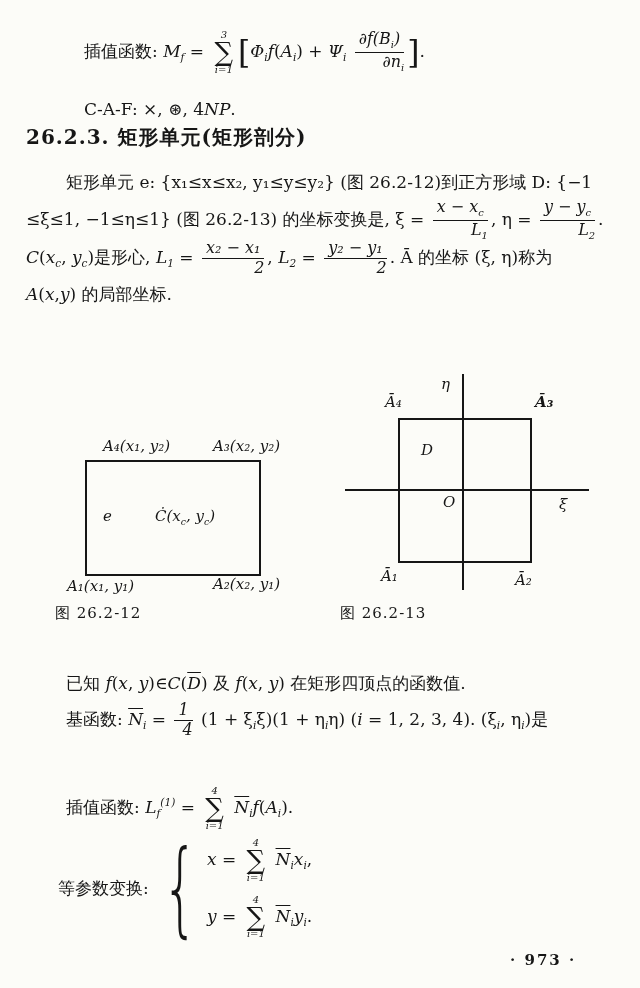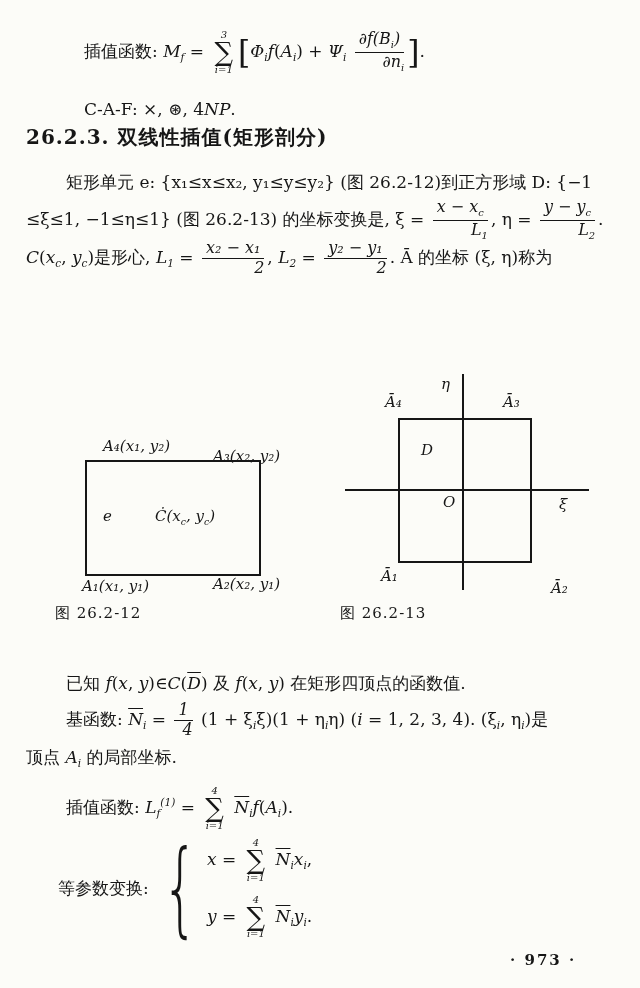--- a/index.html
+++ b/index.html
@@ -39,55 +39,55 @@
 <div class="page">
 
   <div class="line" style="top:30px;left:84px;"><span>插值函数:  </span><span class="it">M</span><sub>f</sub><span> = </span><span class="sum">
         <span class="stop">3</span>
         <span class="ssym">∑</span>
         <span class="sbot">i=1</span>
       </span><span class="big">[</span><span class="it">Φ</span><sub>i</sub><span class="it">f</span><span>(</span><span class="it">A</span><sub>i</sub><span>) + </span><span class="it">Ψ</span><sub>i</sub><span> </span><span class="frac"><span class="num"><span>∂</span><span class="it">f</span><span>(</span><span class="it">B</span><sub>i</sub><span>)</span></span><span class="den"><span>∂</span><span class="it">n</span><sub>i</sub></span></span><span class="big">]</span><span>.</span></div>
 
   <div class="line" style="top:98px;left:84px;"><span>C-A-F:  ×,  ⊛,  4</span><span class="it">NP</span><span>.</span></div>
 
-  <div class="line heading" style="top:124px;left:26px;">26.2.3. 双线性插值(矩形剖分)</div>
+  <div class="line heading" style="top:124px;left:26px;">26.2.3. 矩形单元(矩形剖分)</div>
 
   <div class="line" style="top:171px;left:66px;">矩形单元 e: {x₁≤x≤x₂,  y₁≤y≤y₂} (图 26.2-12)到正方形域 D: {−1</div>
   <div class="line" style="top:199px;left:26px;"><span>≤ξ≤1,  −1≤η≤1} (图 26.2-13) 的坐标变换是, ξ = </span><span class="frac"><span class="num"><span class="it">x</span><span> − </span><span class="it">x</span><sub>c</sub></span><span class="den"><span class="it">L</span><sub>1</sub></span></span><span>, η = </span><span class="frac"><span class="num"><span class="it">y</span><span> − </span><span class="it">y</span><sub>c</sub></span><span class="den"><span class="it">L</span><sub>2</sub></span></span><span>.</span></div>
   <div class="line" style="top:240px;left:26px;"><span class="it">C</span><span>(</span><span class="it">x</span><sub>c</sub><span>, </span><span class="it">y</span><sub>c</sub><span>)是形心, </span><span class="it">L</span><sub>1</sub><span> = </span><span class="frac"><span class="num">x₂ − x₁</span><span class="den">2</span></span><span>, </span><span class="it">L</span><sub>2</sub><span> = </span><span class="frac"><span class="num">y₂ − y₁</span><span class="den">2</span></span><span>. Ā 的坐标 (ξ, η)称为</span></div>
+  <div class="line" style="top:283px;left:26px;"><span class="it">A</span><span>(</span><span class="it">x</span><span>,</span><span class="it">y</span><span>) 的局部坐标.</span></div>
 
   <div class="fig" style="left:55px;top:428px;width:280px;height:180px;">
     <div class="lbl" style="left:16px;top:10px;margin-left:32px;">A₄(x₁, y₂)</div>
-    <div class="lbl" style="left:158px;top:20px;">A₃(x₂, y₂)</div>
+    <div class="lbl" style="left:158px;top:10px;">A₃(x₂, y₂)</div>
     <div class="rect" style="left:30px;top:32px;width:172px;height:112px;"></div>
     <div class="lbl" style="left:48px;top:80px;">e</div>
     <div class="lbl" style="left:100px;top:80px;"><span class="it">Ċ</span><span>(</span><span class="it">x</span><sub>c</sub><span>, </span><span class="it">y</span><sub>c</sub><span>)</span></div>
-    <div class="lbl" style="left:12px;top:150px;margin-left:15px;">A₁(x₁, y₁)</div>
+    <div class="lbl" style="left:12px;top:150px;">A₁(x₁, y₁)</div>
     <div class="lbl" style="left:158px;top:148px;">A₂(x₂, y₁)</div>
   </div>
   <div class="caption" style="left:55px;top:604px;width:270px;">图  26.2-12</div>
 
   <div class="fig" style="left:335px;top:372px;width:280px;height:230px;">
     <div class="axis-v" style="left:127px;top:2px;height:216px;"></div>
     <div class="axis-h" style="top:117px;left:10px;width:244px;"></div>
     <div class="rect" style="left:63px;top:46px;width:130px;height:141px;"></div>
     <div class="lbl" style="left:106px;top:4px;">η</div>
     <div class="lbl" style="left:50px;top:22px;">Ā₄</div>
-    <div class="lbl" style="left:168px;top:22px;">Ā₃</div>
+    <div class="lbl" style="left:200px;top:22px;font-weight:bold;">Ā₃</div>
     <div class="lbl" style="left:86px;top:70px;">D</div>
     <div class="lbl" style="left:108px;top:122px;">O</div>
     <div class="lbl" style="left:224px;top:124px;">ξ</div>
     <div class="lbl" style="left:46px;top:196px;">Ā₁</div>
-    <div class="lbl" style="left:180px;top:208px;margin-left:36px;">Ā₂</div>
+    <div class="lbl" style="left:180px;top:200px;">Ā₂</div>
   </div>
   <div class="caption" style="left:340px;top:604px;width:240px;">图  26.2-13</div>
 
   <div class="line" style="top:672px;left:66px;"><span>已知 </span><span class="it">f</span><span>(</span><span class="it">x</span><span>, </span><span class="it">y</span><span>)∈</span><span class="it">C</span><span>(</span><span class="ovl">D</span><span>) 及 </span><span class="it">f</span><span>(</span><span class="it">x</span><span>, </span><span class="it">y</span><span>) 在矩形四顶点的函数值.</span></div>
   <div class="line" style="top:702px;left:66px;"><span>基函数:  </span><span class="ovl">N</span><sub>i</sub><span> = </span><span class="frac"><span class="num">1</span><span class="den">4</span></span><span> (1 + ξ</span><sub>i</sub><span>ξ)(1 + η</span><sub>i</sub><span>η)  (</span><span class="it">i</span><span> = 1, 2, 3, 4).  (ξ</span><sub>i</sub><span>, η</span><sub>i</sub><span>)是</span></div>
-  <div class="line" style="top:746px;left:26px;"><span>顶点 </span><span class="it">A</span><sub>i</sub><span> 的局部坐标.</span></div>
 
   <div class="line" style="top:786px;left:66px;"><span>插值函数:  </span><span class="it">L</span><sub>f</sub><sup>(1)</sup><span> = </span><span class="sum">
         <span class="stop">4</span>
         <span class="ssym">∑</span>
         <span class="sbot">i=1</span>
       </span><span> </span><span class="ovl">N</span><sub>i</sub><span class="it">f</span><span>(</span><span class="it">A</span><sub>i</sub><span>).</span></div>
 
   <div class="iso" style="left:58px;top:838px;">
     <span><span>等参数变换: </span></span>
     <span class="brace">{</span>

